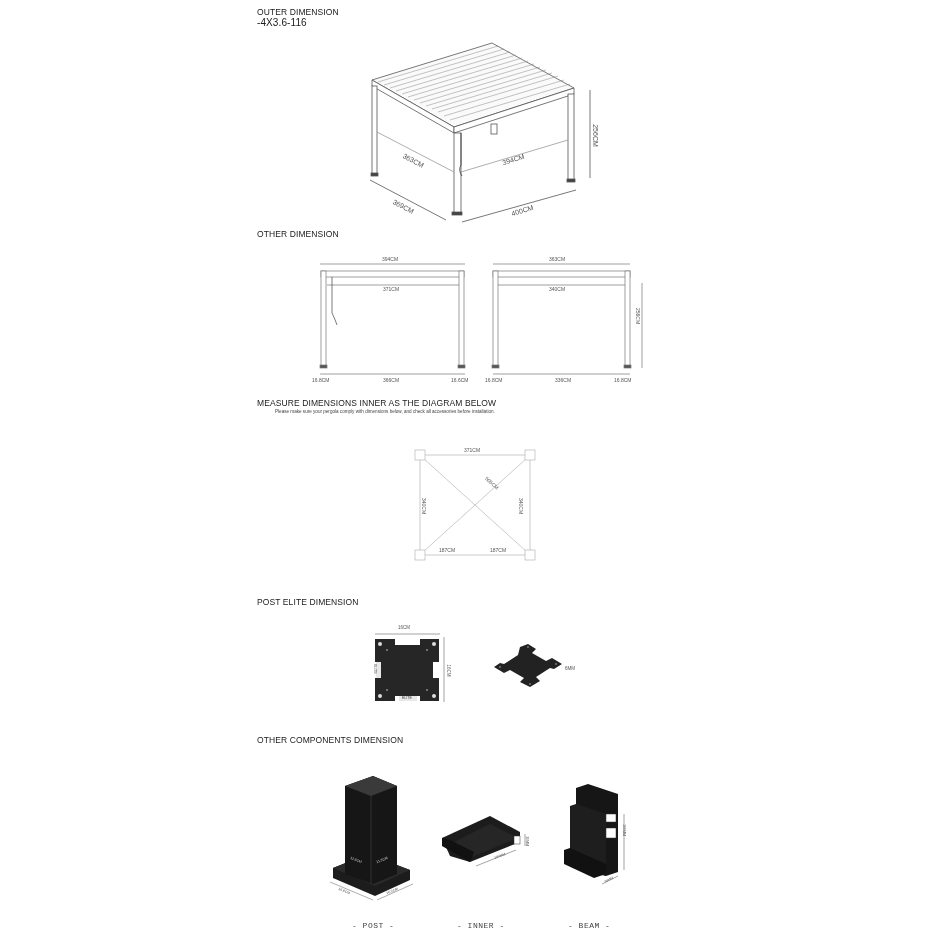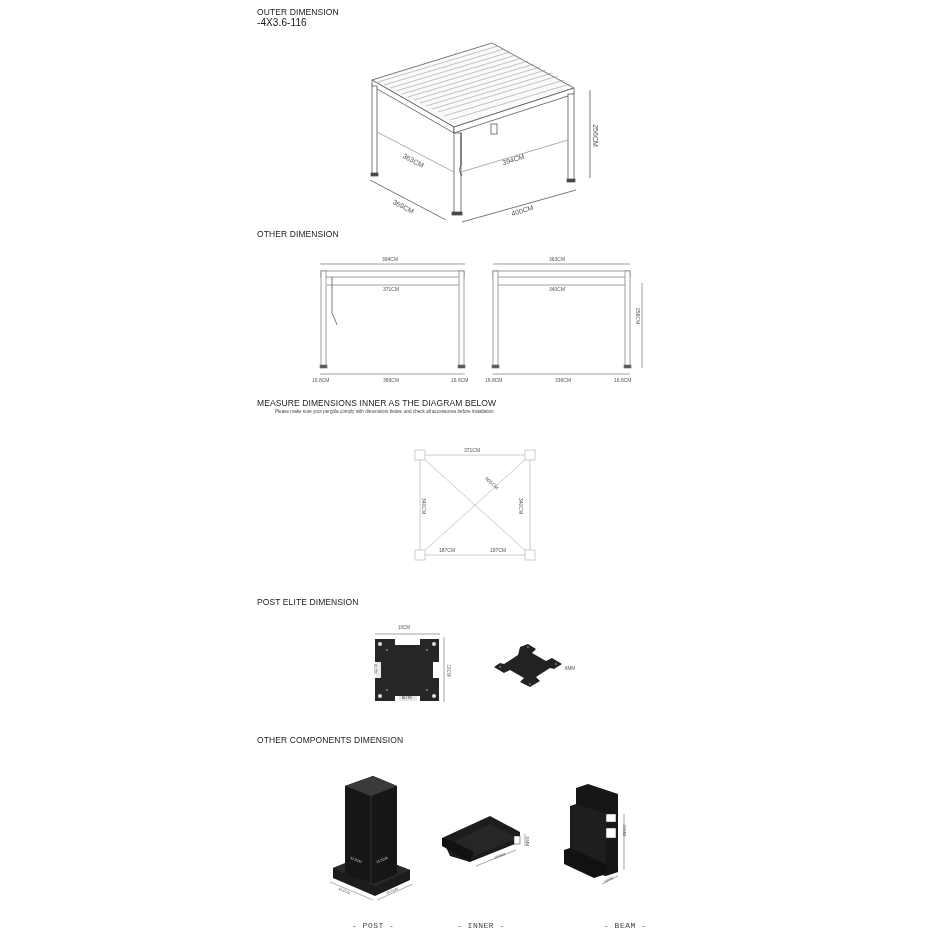--- a/index.html
+++ b/index.html
@@ -200,13 +200,13 @@
   <polygon points="26,8 38,4 68,14 68,92 56,96 26,84" fill="#161616"></polygon>
   <polygon points="20,26 26,24 56,34 56,96 40,92 20,84" fill="#1e1e1e"></polygon>
   <polygon points="14,70 20,68 56,84 56,94 44,98 14,84" fill="#111"></polygon>
   <rect x="56" y="34" width="10" height="8" fill="#fff" stroke="#333" stroke-width="0.5"></rect>
   <rect x="56" y="48" width="10" height="10" fill="#fff" stroke="#333" stroke-width="0.5"></rect>
   <line x1="74" y1="34" x2="74" y2="90" stroke="#666" stroke-width="0.6"></line>
   <line x1="52" y1="104" x2="68" y2="96" stroke="#666" stroke-width="0.6"></line>
 </svg>
 <div class="lbl" style="left:618px;top:828px;transform:rotate(90deg);font-size:3.5px;">166MM</div>
 <div class="lbl" style="left:604px;top:878px;transform:rotate(-30deg);font-size:3.5px;">70MM</div>
-<div class="cap" style="left:568px;top:921px;margin-left:36px;">- BEAM -</div>
+<div class="cap" style="left:568px;top:921px;">- BEAM -</div>
 
 </body></html>

